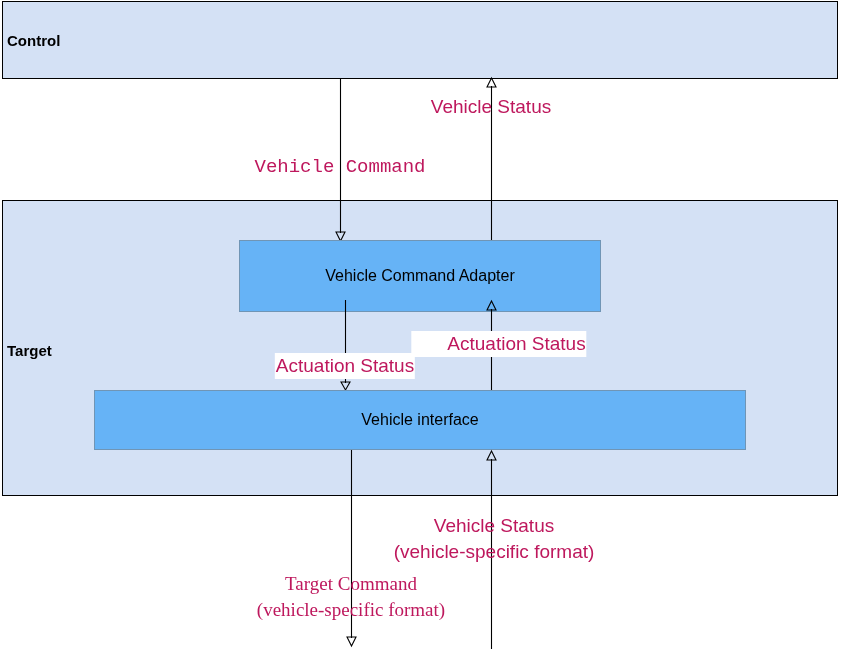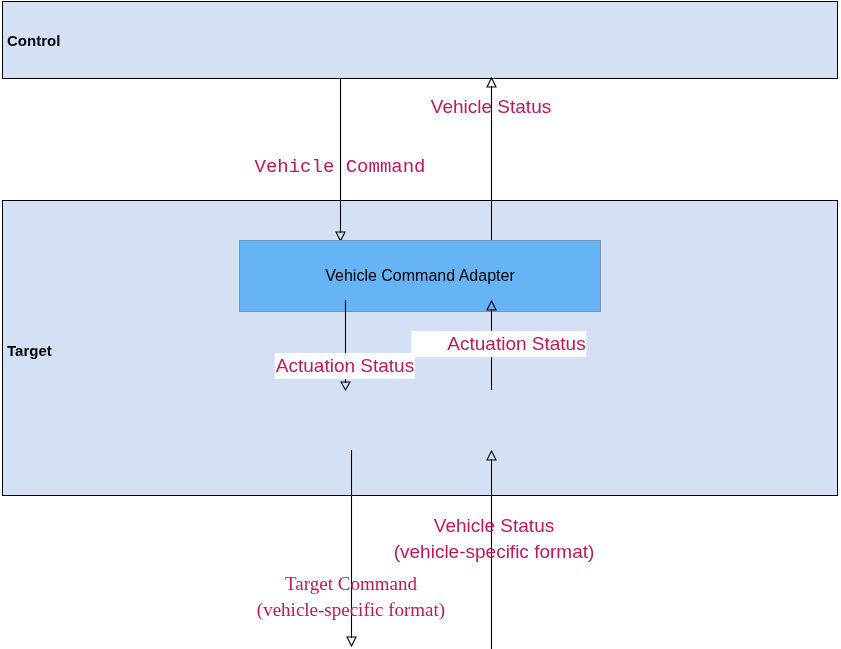--- a/index.html
+++ b/index.html
@@ -123,20 +123,23 @@
   <div class="conn" style="left:0px; top:0px; width:841px; height:649px;">
     <svg width="841" height="649" viewBox="0 0 841 649" aria-hidden="true">
       <path d="M491.5 390 L491.5 309"></path>
       <path d="M487 310 L491.5 301 L496 310 Z" fill="#000000" stroke="none"></path>
     </svg>
   </div>
   <div class="edge-label boxed" style="left:499px; top:331px;padding-left:36px;">
     <span>Actuation Status</span>
   </div>
 
+  <div class="node" style="left:94px; top:390px; width:652px; height:60px;">
+    <span>Vehicle interface</span>
+  </div>
 
   <div class="conn" style="left:0px; top:0px; width:841px; height:649px;">
     <svg width="841" height="649" viewBox="0 0 841 649" aria-hidden="true">
       <path d="M351.5 450 L351.5 638"></path>
       <path d="M347 637 L351.5 646 L356 637 Z" fill="#000000" stroke="none"></path>
     </svg>
   </div>
   <div class="edge-label" style="left:351px; top:571px;font-family:Liberation Serif, serif;">
     <span>Target Command</span>
     <span class="l2">(vehicle-specific format)</span>

